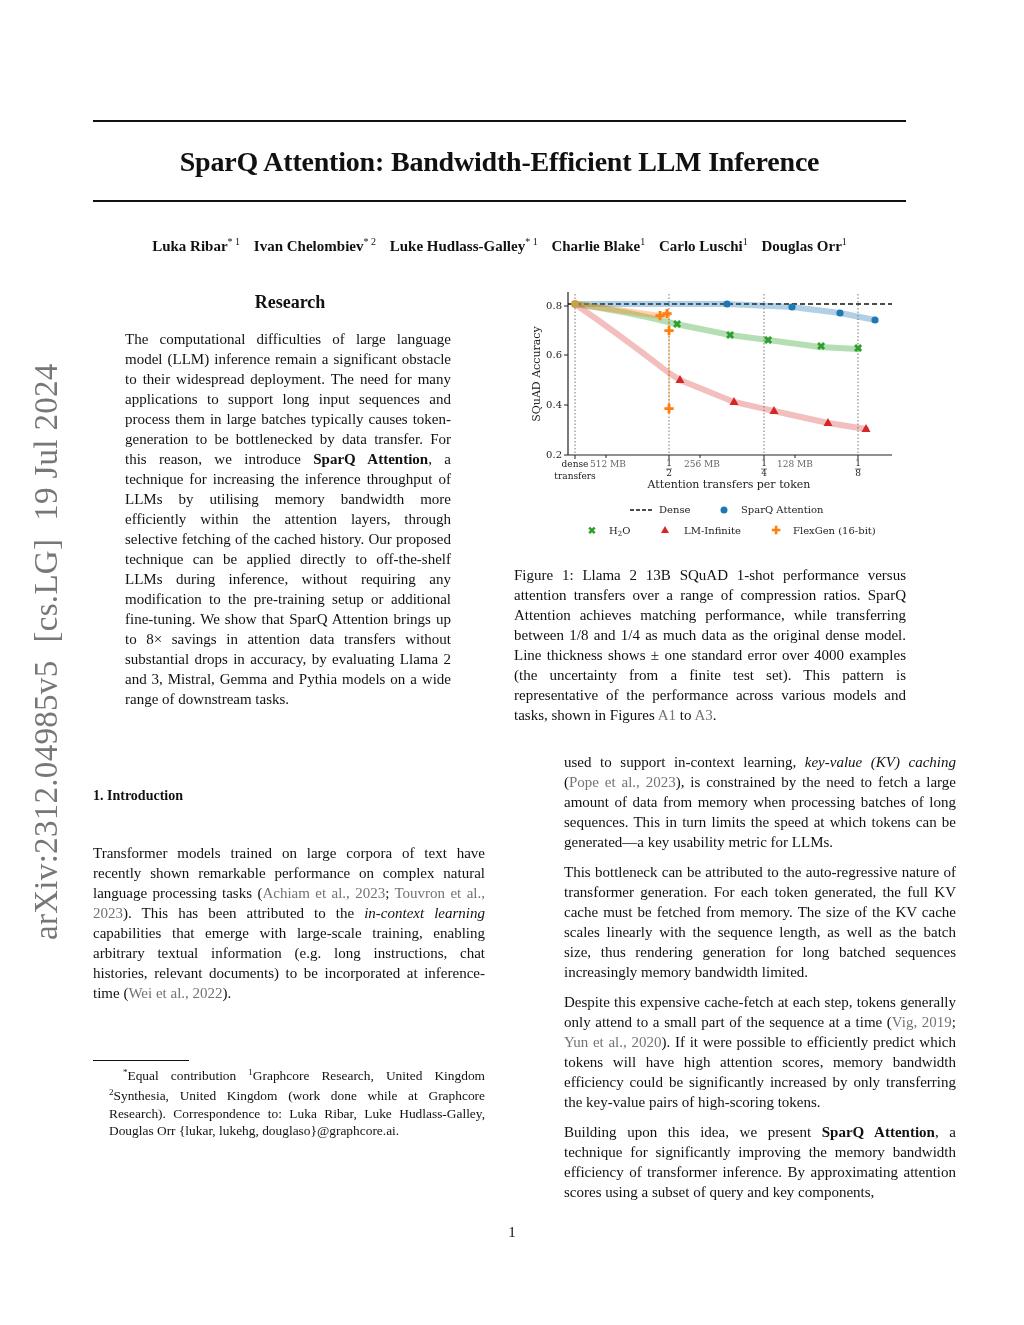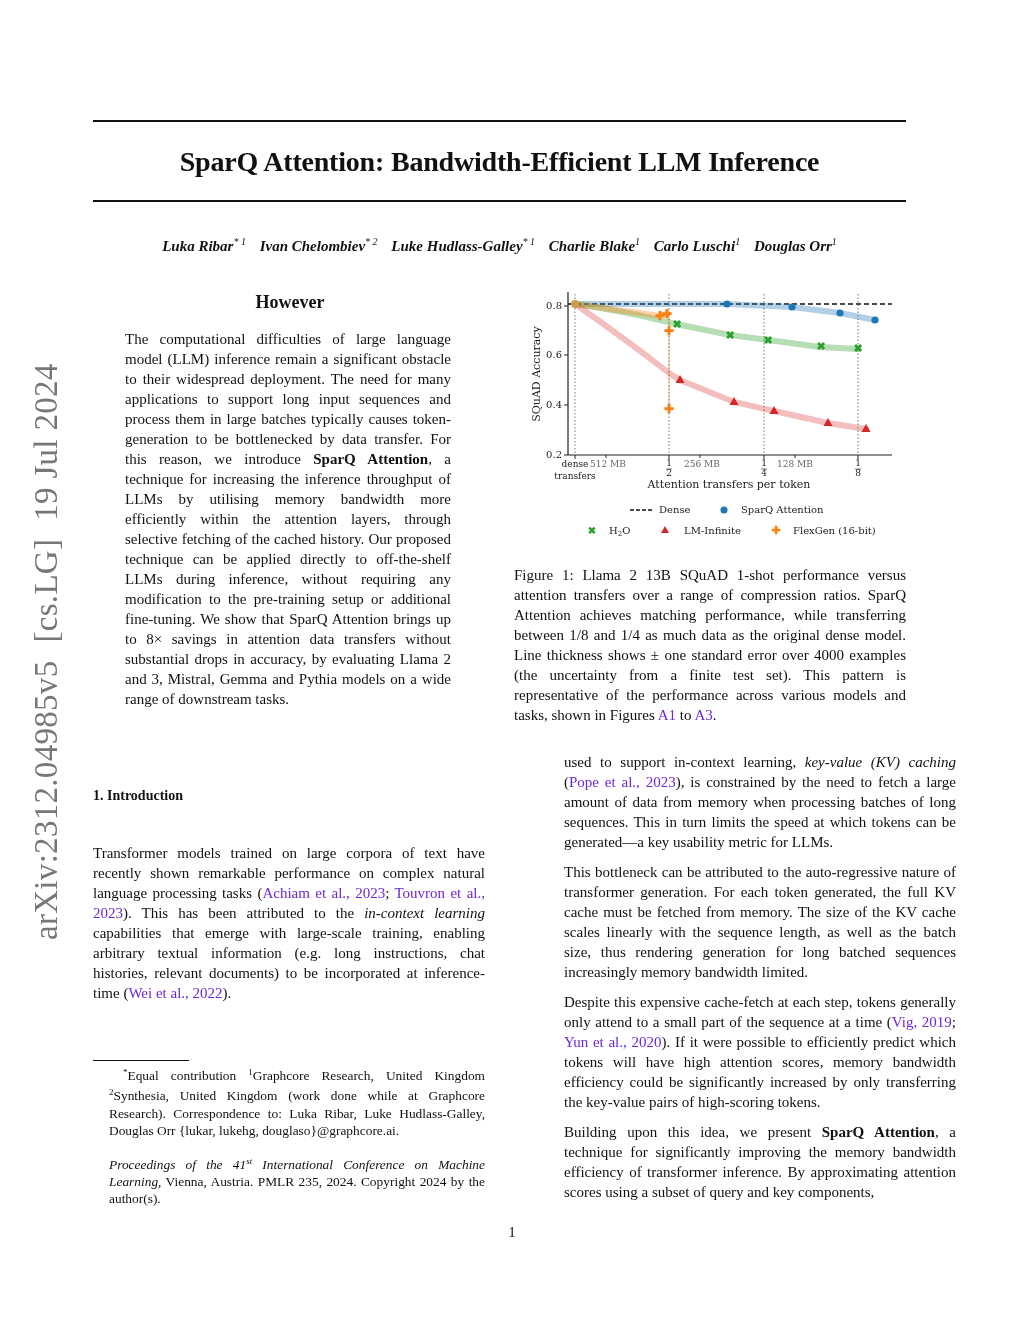--- a/index.html
+++ b/index.html
@@ -2,32 +2,32 @@
 <html><head>
 <meta charset="utf-8">
 <style>
   html, body { margin: 0; padding: 0; background: #ffffff; }
   body { width: 1024px; height: 1325px; position: relative; overflow: hidden;
          font-family: "Liberation Serif", "DejaVu Serif", serif; color: #111; }
   .rule { position: absolute; left: 93px; width: 813px; background: #111; }
   .title { position: absolute; left: 93px; width: 813px; top: 146px; text-align: center;
            font-weight: bold; font-size: 28px; letter-spacing: -0.2px; }
   .authors { position: absolute; left: 93px; width: 813px; top: 236px; text-align: center;
-             font-weight: bold; font-size: 15px; font-style: italic; }
+             font-weight: bold; font-size: 15px; }
   .authors .a { margin: 0 5px; }
   .authors sup { font-weight: normal; font-size: 10px; }
   .arxiv { position: absolute; left: 28px; top: 940px; transform-origin: left top; transform: rotate(-90deg);
            font-size: 33px; color: #777; white-space: nowrap; letter-spacing: 0.3px; }
   .arxiv span { margin-right: 18px; }
   .col { position: absolute; font-size: 15px; line-height: 20px; text-align: justify; }
   .col p { margin: 0 0 10px 0; }
   .abs-head { position: absolute; left: 125px; width: 330px; top: 292px; text-align: center;
               font-weight: bold; font-size: 18px; }
   .sec-head { position: absolute; left: 93px; top: 788px; font-weight: bold; font-size: 14px; }
-  a.cite, .cite { color: #6d28d9; text-decoration: none; }
+  a.cite, .cite { color: #737373; text-decoration: none; }
   .fn-rule { position: absolute; left: 93px; top: 1060px; width: 96px; height: 1px; background: #111; }
   .fn { position: absolute; left: 93px; width: 392px; top: 1064px; font-size: 13.4px; line-height: 17px; text-align: justify; }
   .fn p { margin: 0 0 14px 16px; }
   .fn sup { font-size: 9px; }
   .caption { position: absolute; left: 514px; width: 392px; top: 565px; font-size: 15px; line-height: 20px; text-align: justify; }
   .pagenum { position: absolute; left: 0; width: 1024px; top: 1224px; text-align: center; font-size: 15px; }
   .chart { position: absolute; left: 520px; top: 290px; }
   .chart text { font-family: "DejaVu Serif", serif; }
 </style>
 </head>
@@ -43,39 +43,36 @@
 
 <div class="authors">
   <span class="a"><span>Luka Ribar</span><sup>* 1</sup></span>
   <span class="a"><span>Ivan Chelombiev</span><sup>* 2</sup></span>
   <span class="a"><span>Luke Hudlass-Galley</span><sup>* 1</sup></span>
   <span class="a"><span>Charlie Blake</span><sup>1</sup></span>
   <span class="a"><span>Carlo Luschi</span><sup>1</sup></span>
   <span class="a"><span>Douglas Orr</span><sup>1</sup></span>
 </div>
 
-<div class="abs-head">However</div>
+<div class="abs-head">Research</div>
 <div class="col" style="left:125px;width:326px;top:329px;">
   <p><span>The computational difficulties of large language model (LLM) inference remain a significant obstacle to their widespread deployment. The need for many applications to support long input sequences and process them in large batches typically causes token-generation to be bottlenecked by data transfer. For this reason, we introduce </span><b>SparQ Attention</b><span>, a technique for increasing the inference throughput of LLMs by utilising memory bandwidth more efficiently within the attention layers, through selective fetching of the cached history. Our proposed technique can be applied directly to off-the-shelf LLMs during inference, without requiring any modification to the pre-training setup or additional fine-tuning. We show that SparQ Attention brings up to 8× savings in attention data transfers without substantial drops in accuracy, by evaluating Llama 2 and 3, Mistral, Gemma and Pythia models on a wide range of downstream tasks.</span></p>
 </div>
 
 <div class="sec-head">1. Introduction</div>
 <div class="col" style="left:93px;width:392px;top:843px;">
   <p>
     <span>Transformer models trained on large corpora of text have recently shown remarkable performance on complex natural language processing tasks (</span><a class="cite">Achiam et al., 2023</a><span>; </span><a class="cite">Touvron et al., 2023</a><span>). This has been attributed to the </span><i>in-context learning</i><span> capabilities that emerge with large-scale training, enabling arbitrary textual information (e.g. long instructions, chat histories, relevant documents) to be incorporated at inference-time (</span><a class="cite">Wei et al., 2022</a><span>).</span>
   </p>
 </div>
 
 <div class="fn-rule"></div>
 <div class="fn">
   <p style="text-indent:14px;">
     <sup>*</sup><span>Equal contribution  </span><sup>1</sup><span>Graphcore Research, United Kingdom </span><sup>2</sup><span>Synthesia, United Kingdom (work done while at Graphcore Research). Correspondence to: Luka Ribar, Luke Hudlass-Galley, Douglas Orr {lukar, lukehg, douglaso}@graphcore.ai.</span>
-  </p>
-  <p>
-    <i>Proceedings of the 41</i><i><sup>st</sup></i><i> International Conference on Machine Learning</i><span>, Vienna, Austria. PMLR 235, 2024. Copyright 2024 by the author(s).</span>
   </p>
 </div>
 
 <svg class="chart" width="390" height="260" viewBox="0 0 390 260">
 
   <line x1="48" y1="2" x2="48" y2="165" stroke="#222" stroke-width="1.2"></line>
   <line x1="48" y1="165" x2="372" y2="165" stroke="#222" stroke-width="1.2"></line>
 
   <g font-size="10" fill="#222" text-anchor="end">
     <line x1="44" y1="16" x2="48" y2="16" stroke="#222"></line>

